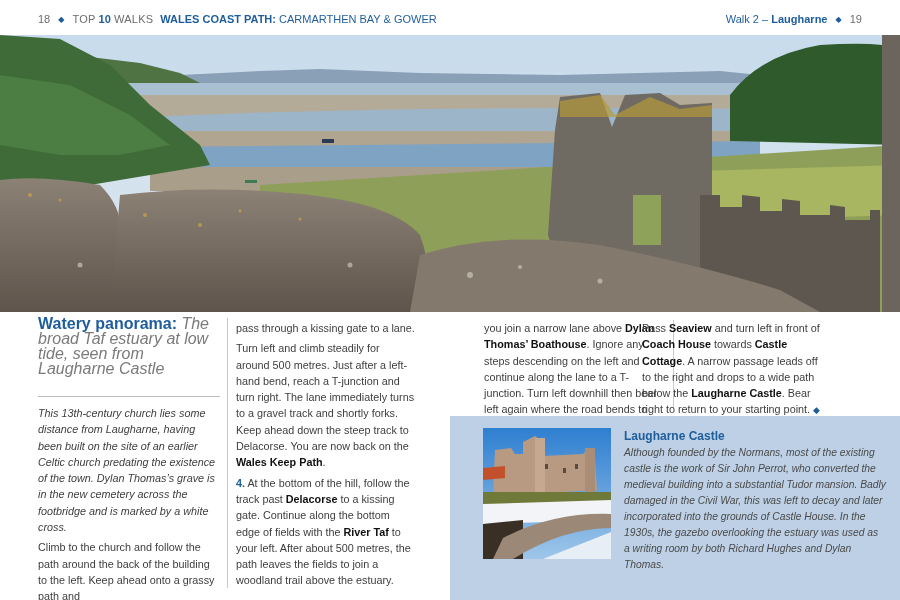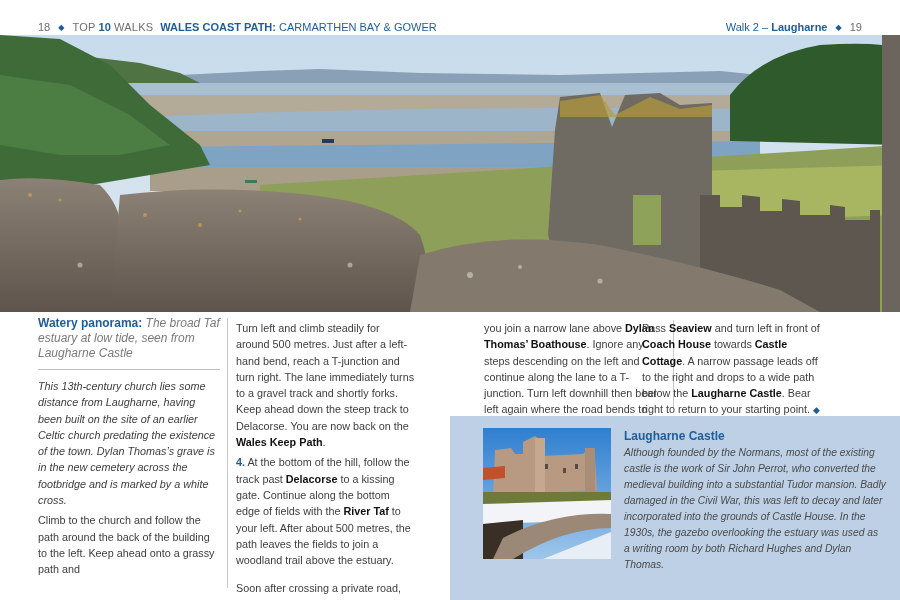--- a/index.html
+++ b/index.html
@@ -1,19 +1,19 @@
 <!DOCTYPE html>
 <html><head>
 <meta charset="utf-8">
 <style>
   * { box-sizing: border-box; margin: 0; padding: 0; }
   html, body { width: 900px; height: 600px; overflow: hidden; background: #ffffff; }
   body { position: relative; font-family: "Liberation Sans", "DejaVu Sans", sans-serif; color: #3a3a3a; }
 
-  .running-head { position: absolute; top: 12px; height: 34px; line-height: 30px; font-size: 11px; color: #6d6d6d; }
+  .running-head { position: absolute; top: 4px; height: 34px; line-height: 30px; font-size: 11px; color: #6d6d6d; }
   .rh-left { left: 38px; }
   .rh-right { right: 38px; }
   .rh-diamond { color: #1e5d9c; font-size: 8px; margin: 0 5px; vertical-align: 1px; }
   .rh-top { letter-spacing: 0.2px; }
   .rh-ten { font-weight: bold; color: #1e5d9c; }
   .rh-title { color: #1e5d9c; margin-left: 4px; }
   .rh-title b { font-weight: bold; }
   .rh-walk { color: #1e5d9c; }
   .rh-walk b { font-weight: bold; }
 
@@ -24,21 +24,21 @@
   .col p { margin-bottom: 4px; }
   .col b { color: #111; font-weight: bold; }
   .col i { }
   .col-1 { left: 38px; top: 316px; width: 182px; }
   .col-2 { left: 236px; top: 320px; width: 180px; border-left: 1px solid #c9c9c9; padding-left: 0; }
   .col-2.noborder { border-left: none; }
   .col-3 { left: 484px; top: 320px; width: 180px; }
   .col-4 { left: 642px; top: 320px; width: 180px; }
   .vrule { position: absolute; width: 1px; background: #c9c9c9; }
 
-  .caption { font-size: 12px; line-height: 15px; color: #7a7a7a; font-style: italic; padding-bottom: 8px; border-bottom: 1px solid #bdbdbd; margin-bottom: 8px; }
+  .caption { font-size: 16px; line-height: 15px; color: #7a7a7a; font-style: italic; padding-bottom: 20px; border-bottom: 1px solid #bdbdbd; margin-bottom: 8px; }
   .caption .cap-lead { color: #1e5d9c; font-weight: bold; font-style: normal; }
   .step-num { color: #1e5d9c; font-weight: bold; }
   .end-diamond { color: #1e5d9c; font-size: 9px; }
 
   .feature-box { position: absolute; left: 450px; top: 416px; width: 450px; height: 184px; background: #bdd0e5; }
   .feature-img { position: absolute; left: 483px; top: 428px; width: 128px; height: 131px; overflow: hidden; background: #3a88d4; }
   .feature-text { position: absolute; left: 624px; top: 428px; width: 262px; }
   .feature-title { font-size: 12px; font-weight: bold; color: #1e5d9c; line-height: 16px; margin-bottom: 1px; }
   .feature-body { font-size: 10.3px; line-height: 16px; font-style: italic; color: #4a4a4a; }
 </style>
@@ -126,20 +126,21 @@
   <div class="caption">
     <span class="cap-lead">Watery panorama:</span><span> The broad Taf estuary at low tide, seen from Laugharne Castle</span>
   </div>
   <p><i>This 13th-century church lies some distance from Laugharne, having been built on the site of an earlier Celtic church predating the existence of the town. Dylan Thomas’s grave is in the new cemetery across the footbridge and is marked by a white cross.</i></p>
   <p>Climb to the church and follow the path around the back of the building to the left. Keep ahead onto a grassy path and</p>
 </div>
 
 <div class="vrule" style="left:227px; top:318px; height:270px;"></div>
 
 <div class="col col-2 noborder">
+  <p>pass through a kissing gate to a lane.</p>
   <p><span>Turn left and climb steadily for around 500 metres. Just after a left-hand bend, reach a T-junction and turn right. The lane immediately turns to a gravel track and shortly forks. Keep ahead down the steep track to Delacorse. You are now back on the </span><b>Wales Keep Path</b><span>.</span></p>
   <p style="margin-bottom:12px"><span class="step-num">4.</span><span> At the bottom of the hill, follow the track past </span><b>Delacorse</b><span> to a kissing gate. Continue along the bottom edge of fields with the </span><b>River Taf</b><span> to your left. After about 500 metres, the path leaves the fields to join a woodland trail above the estuary.</span></p>
   <p>Soon after crossing a private road,</p>
 </div>
 
 <div class="col col-3">
   <p><span>you join a narrow lane above </span><b>Dylan Thomas’ Boathouse</b><span>. Ignore any steps descending on the left and continue along the lane to a T-junction. Turn left downhill then bear left again where the road bends to the right.</span></p>
 </div>
 
 <div class="vrule" style="left:673px; top:320px; height:88px;"></div>

